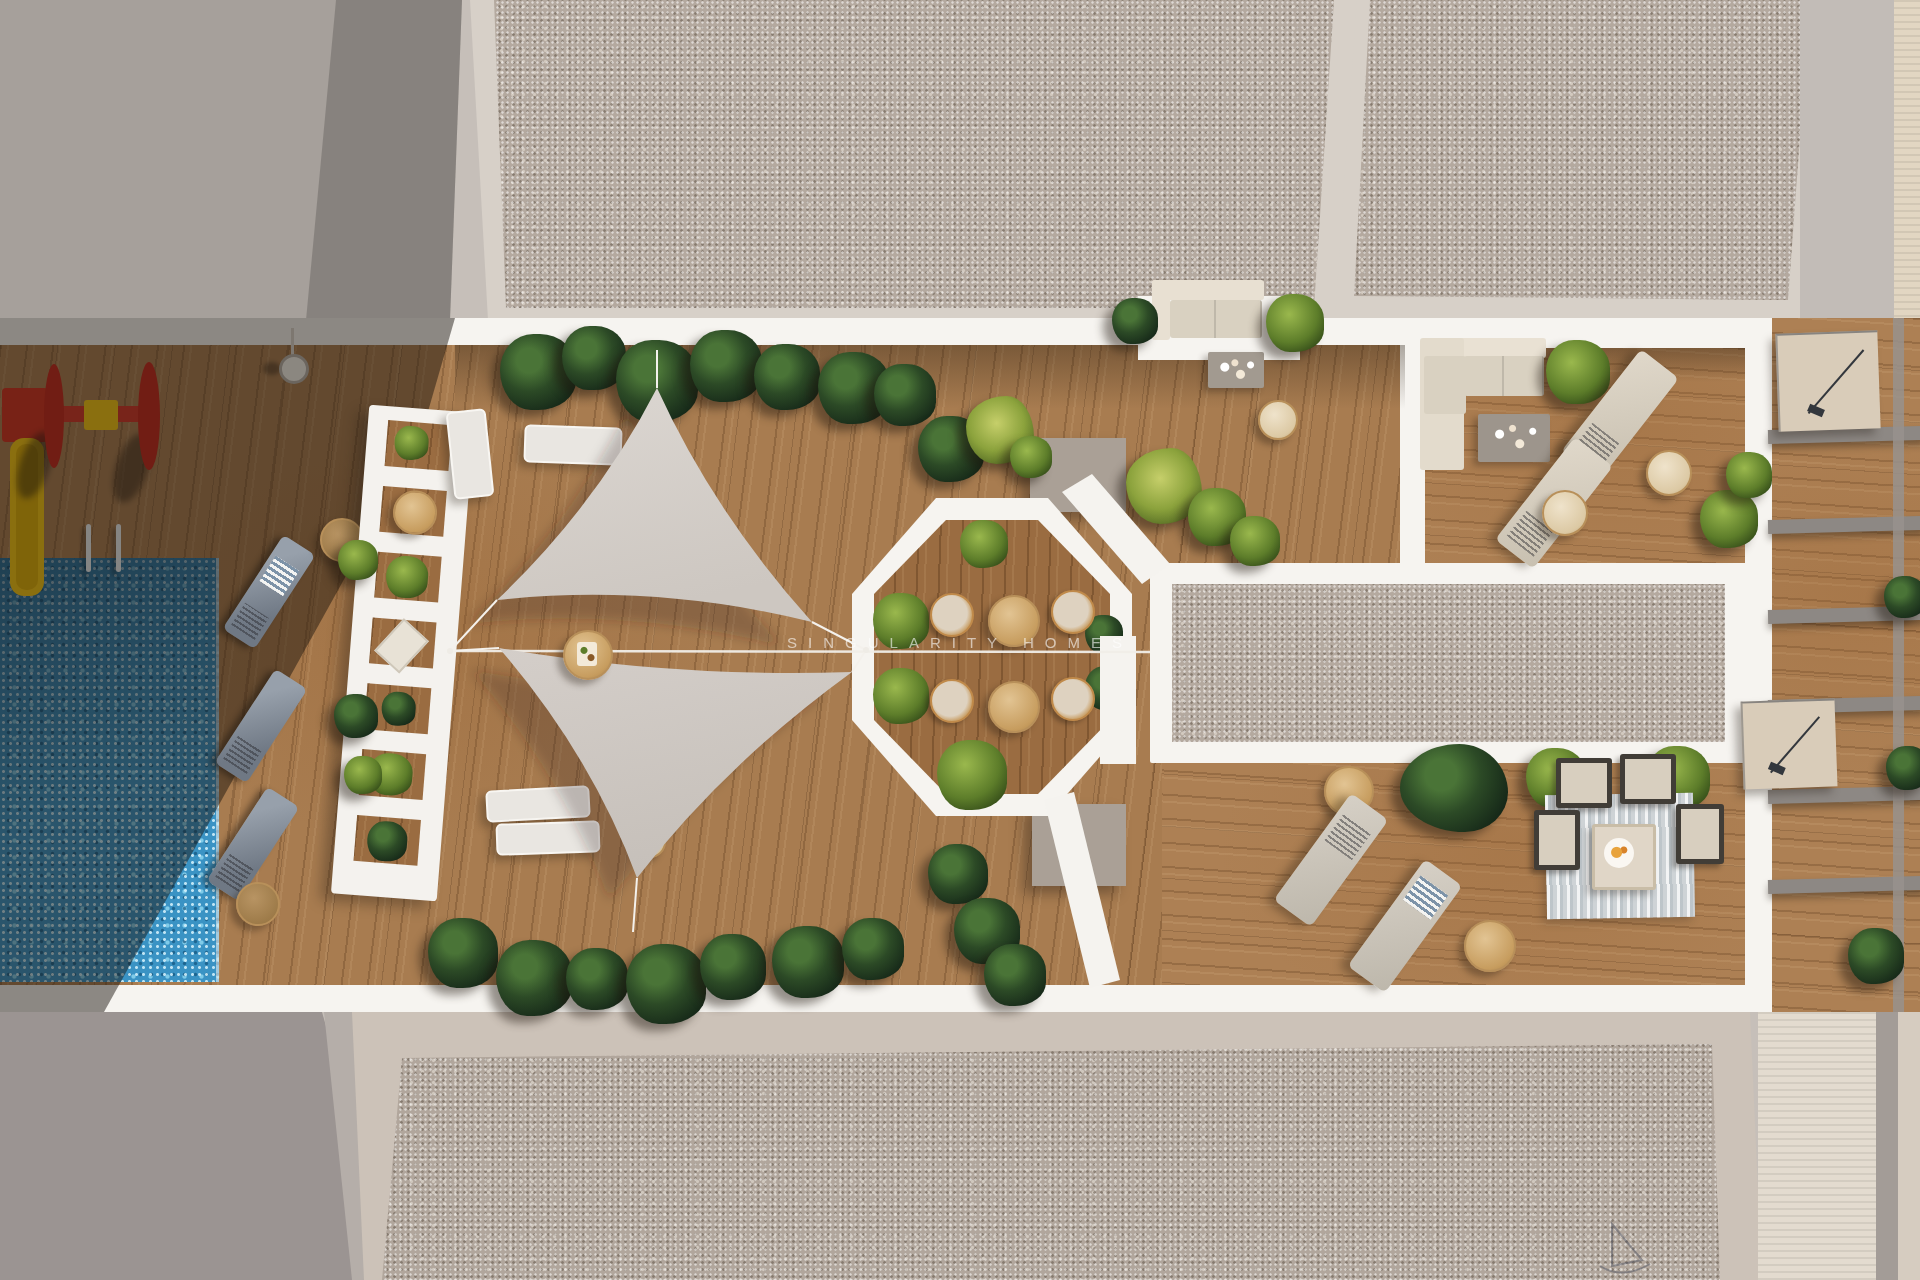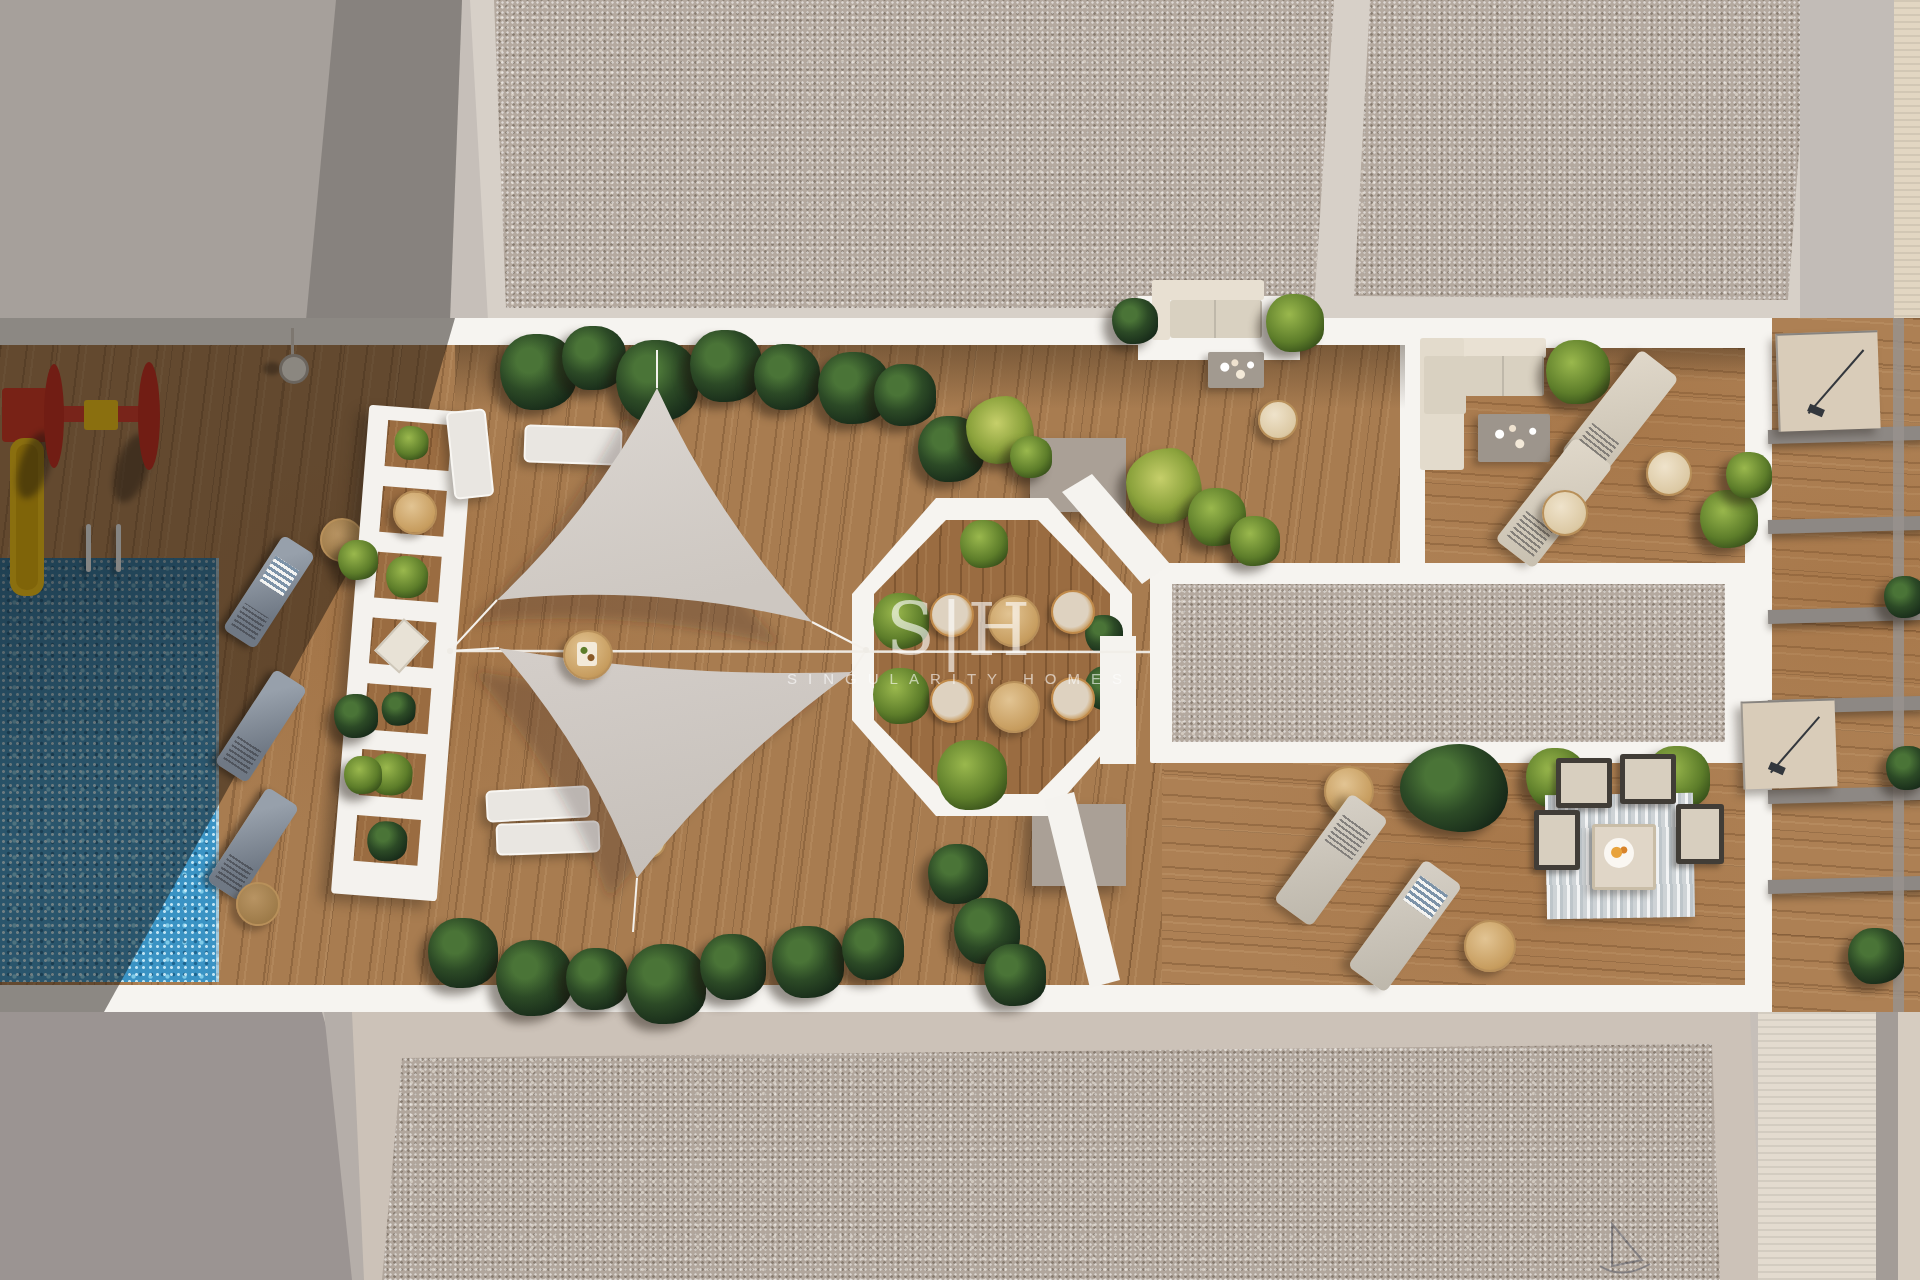--- a/index.html
+++ b/index.html
@@ -340,17 +340,16 @@
       <path d="M1600,1266 Q1622,1280 1650,1264"></path>
     </g>
   </svg>
 
   <div class="abs rtable" style="left:563px;top:630px;width:46px;height:46px;z-index:35;">
     <div class="abs" style="left:12px;top:10px;width:20px;height:24px;background:#f3ead9;border-radius:3px;
                 background-image:radial-gradient(circle at 35% 35%, #5d7d2a 0 3px, transparent 4px),radial-gradient(circle at 70% 65%, #8a5a28 0 3px, transparent 4px);"></div>
   </div>
 
   <div class="abs wm">
-    <div class="wm-logo">S|H</div>
     <div class="wm-brand">SINGULARITY HOMES</div>
   </div>
 
 </div>
 
 </body></html>

